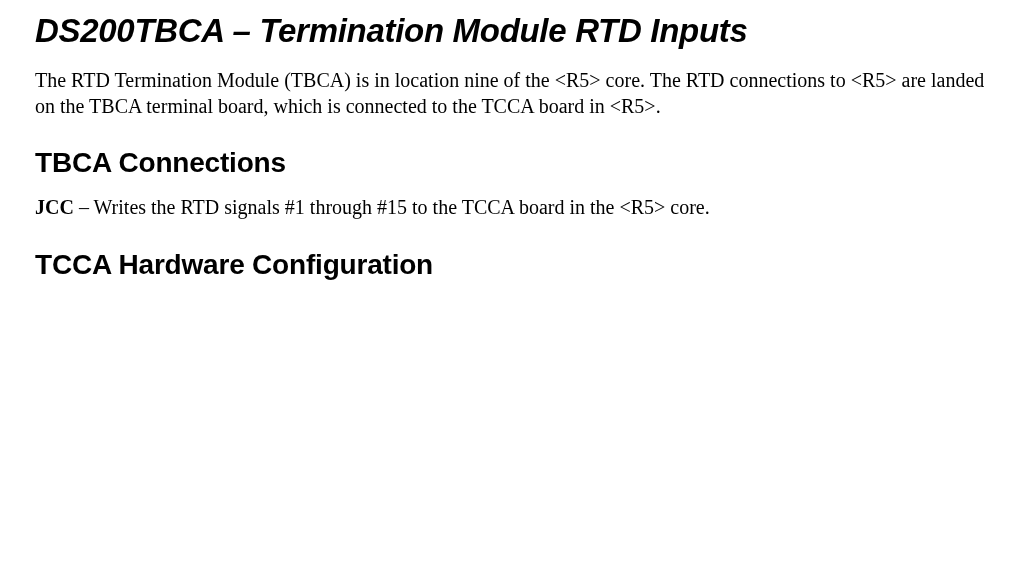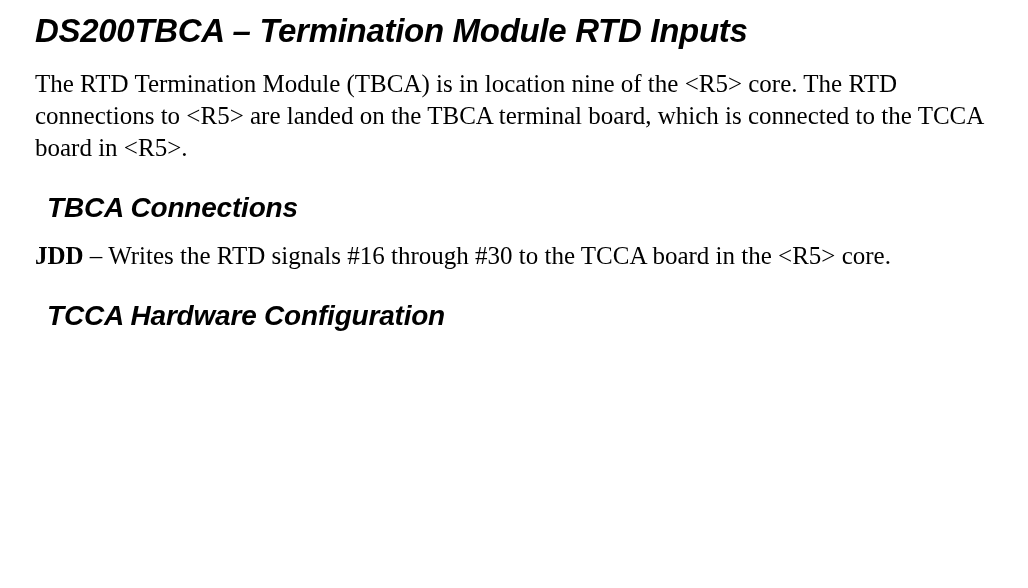--- a/index.html
+++ b/index.html
@@ -16,46 +16,45 @@
     h1.main-title {
       font-family: Arial, Helvetica, sans-serif;
       font-style: italic;
       font-weight: bold;
       font-size: 33px;
       margin: 0 0 18px 0;
       letter-spacing: -0.3px;
     }
     h2.sub-title {
       font-family: Arial, Helvetica, sans-serif;
-      font-style: italic;
       font-weight: bold;
       font-size: 28px;
-      margin: 28px 0 16px 12px;
+      margin: 28px 0 16px 0;
       letter-spacing: -0.2px;
     }
     p.body-text {
-      font-size: 25px;
+      font-size: 20px;
       line-height: 1.28;
       margin: 0 0 14px 0;
     }
     p.body-text .label-strong {
       font-weight: bold;
     }
   </style>
 </head>
 <body>
 
 <div class="doc">
   <h1 class="main-title">DS200TBCA – Termination Module RTD Inputs</h1>
 
   <p class="body-text">The RTD Termination Module (TBCA) is in location nine of the &lt;R5&gt; core. The RTD connections to &lt;R5&gt; are landed on the TBCA terminal board, which is con­nected to the TCCA board in &lt;R5&gt;.</p>
 
   <h2 class="sub-title">TBCA Connections</h2>
 
+  <p class="body-text">
+    <span class="label-strong">JCC</span><span> – Writes the RTD signals #1 through #15 to the TCCA board in the &lt;R5&gt; core.</span>
+  </p>
 
-  <p class="body-text">
-    <span class="label-strong">JDD</span><span> – Writes the RTD signals #16 through #30 to the TCCA board in the &lt;R5&gt; core.</span>
-  </p>
 
 
   <h2 class="sub-title">TCCA Hardware Configuration</h2>
 
 </div>
 
 </body></html>

